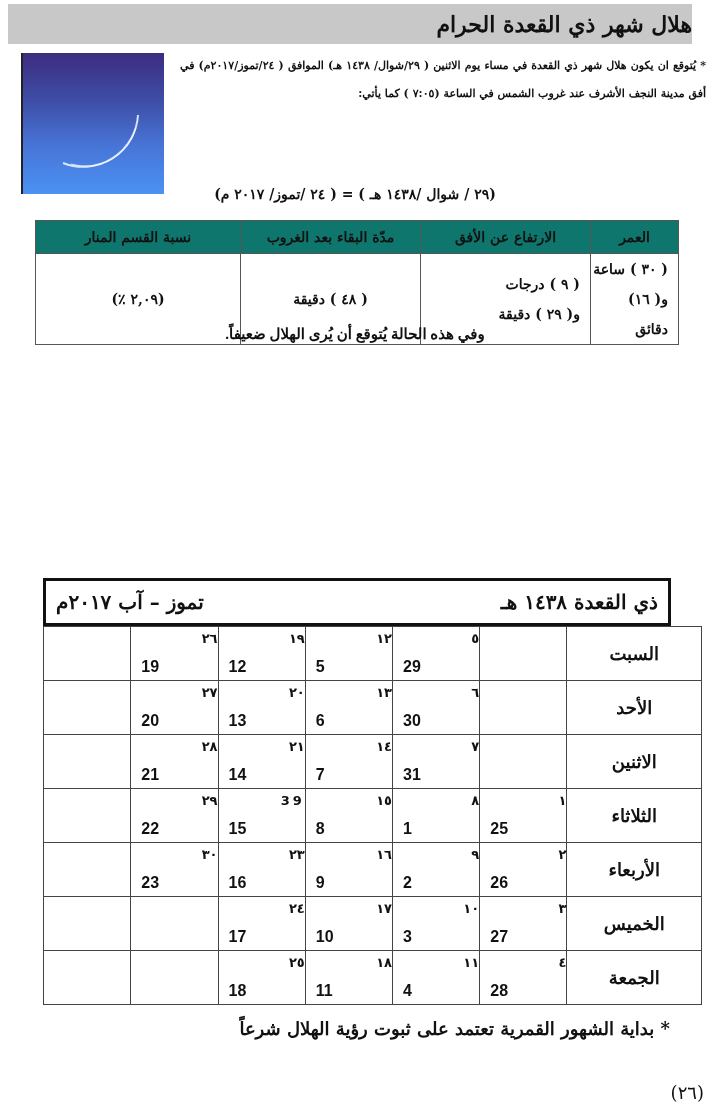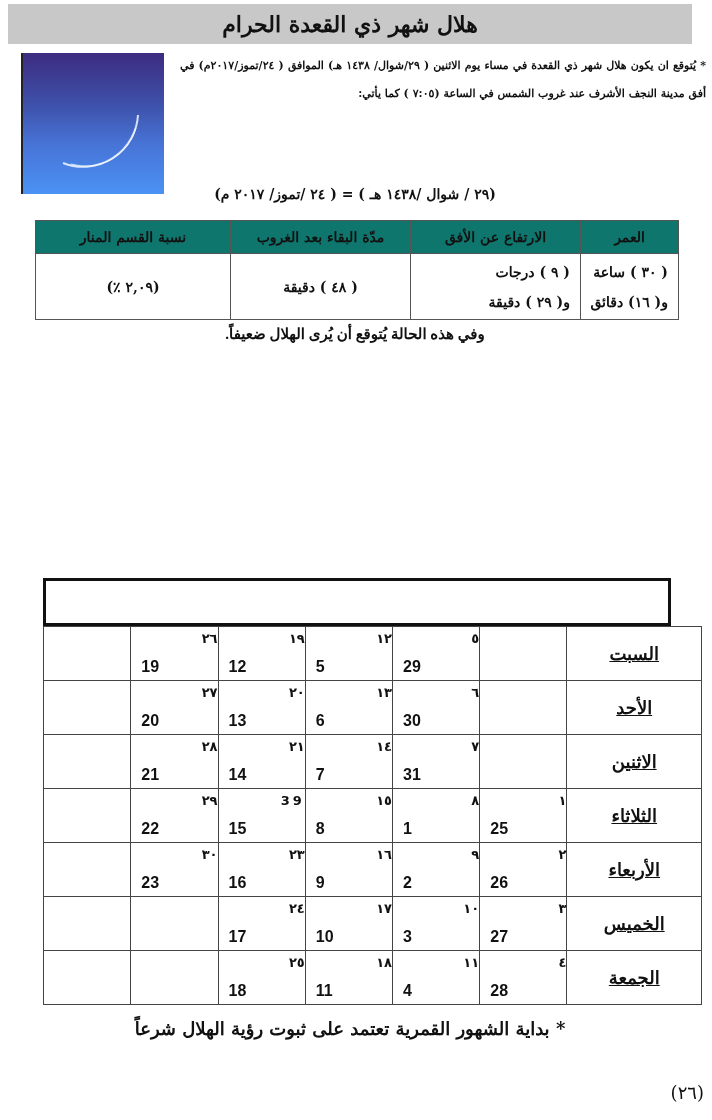--- a/index.html
+++ b/index.html
@@ -1,21 +1,21 @@
 <!DOCTYPE html>
 <html><head>
 <meta charset="utf-8">
 <style>
   * { box-sizing: border-box; margin: 0; padding: 0; }
   html, body { width: 712px; height: 1120px; background: #ffffff; overflow: hidden; }
   body { position: relative; font-family: "DejaVu Sans", sans-serif; color: #111; }
 
   .title-bar {
     position: absolute; left: 8px; top: 4px; width: 684px; height: 40px;
-    background: #c8c8c8; text-align: center;
+    background: #c8c8c8; text-align: right;
     font-family: "DejaVu Serif", serif; font-weight: bold; font-size: 22px;
     line-height: 40px; direction: rtl;
   }
 
   .moon-image {
     position: absolute; left: 21px; top: 53px; width: 143px; height: 141px;
     background: linear-gradient(to bottom, #3d2c80 0%, #3e4fa8 35%, #4774d6 65%, #4a92f4 100%);
     border-left: 2px solid #222;
     overflow: hidden;
   }
@@ -57,21 +57,21 @@
 
   .calendar {
     position: absolute; left: 43px; top: 578px; width: 628px;
   }
   .cal-header {
     height: 48px; border: 3px solid #111; display: flex; direction: rtl;
     align-items: center; justify-content: space-between; padding: 0 10px;
     font-family: "DejaVu Serif", serif; font-weight: bold; font-size: 20px;
   }
   table.cal {
-    width: 659px; border-collapse: collapse; direction: rtl; table-layout: fixed; text-decoration: underline;
+    width: 659px; border-collapse: collapse; direction: rtl; table-layout: fixed;
   }
   table.cal td {
     border: 1.5px solid #444; height: 54px; position: relative;
   }
   table.cal td.day {
     width: 128px; text-align: center;
     font-family: "DejaVu Serif", serif; font-weight: bold; font-size: 18px;
   }
   table.cal td.cell { width: 83px; }
   .hijri {
@@ -79,21 +79,21 @@
     font-family: "DejaVu Sans", sans-serif; font-weight: bold; font-size: 13px;
     letter-spacing: 3px;
   }
   .greg {
     position: absolute; bottom: 4px; left: 10px;
     font-family: "Liberation Sans", sans-serif; font-weight: bold; font-size: 16px;
   }
 
   .footnote {
     position: absolute; left: 30px; top: 1018px; width: 640px;
-    direction: rtl; text-align: center;
+    direction: rtl; 
     font-family: "DejaVu Serif", serif; font-weight: bold; font-size: 18px;
   }
   .page-num {
     position: absolute; right: 8px; top: 1082px;
     font-family: "DejaVu Serif", serif; font-size: 18px;
   }
 </style>
 </head>
 <body>
 
@@ -106,21 +106,21 @@
   </svg>
 </div>
 
 <div class="intro">* يُتوقع ان يكون هلال شهر ذي القعدة في مساء يوم الاثنين ( ٢٩/شوال/ ١٤٣٨ هـ) الموافق ( ٢٤/تموز/٢٠١٧م) في أفق مدينة النجف الأشرف عند غروب الشمس في الساعة (٧:٠٥ )  كما يأتي:</div>
 
 <div class="date-eq">(٢٩ / شوال /١٤٣٨ هـ ) = ( ٢٤ /تموز/ ٢٠١٧ م)</div>
 
 <table class="stats">
   <thead>
     <tr>
-      <th style="width:98px">العمر</th>
+      <th style="width:88px">العمر</th>
       <th style="width:170px">الارتفاع عن الأفق</th>
       <th style="width:180px">مدّة البقاء بعد الغروب</th>
       <th>نسبة القسم المنار</th>
     </tr>
   </thead>
   <tbody>
     <tr>
       <td class="right">
         <div>( ٣٠ ) ساعة</div>
         <div>و( ١٦) دقائق</div>
@@ -132,20 +132,22 @@
       <td>( ٤٨ ) دقيقة</td>
       <td>(٢,٠٩ ٪)</td>
     </tr>
   </tbody>
 </table>
 
 <div class="weak-note">وفي هذه الحالة يُتوقع أن يُرى الهلال ضعيفاً.</div>
 
 <div class="calendar">
   <div class="cal-header">
+    <span>ذي القعدة ١٤٣٨ هـ</span>
+    <span>تموز – آب ٢٠١٧م</span>
   </div>
   <table class="cal">
     <tbody id="cal-body">
         <tr>
           <td class="day">السبت</td>
           <td class="cell">
             <span class="hijri"></span>
             <span class="greg"></span>
           </td>
           <td class="cell">

